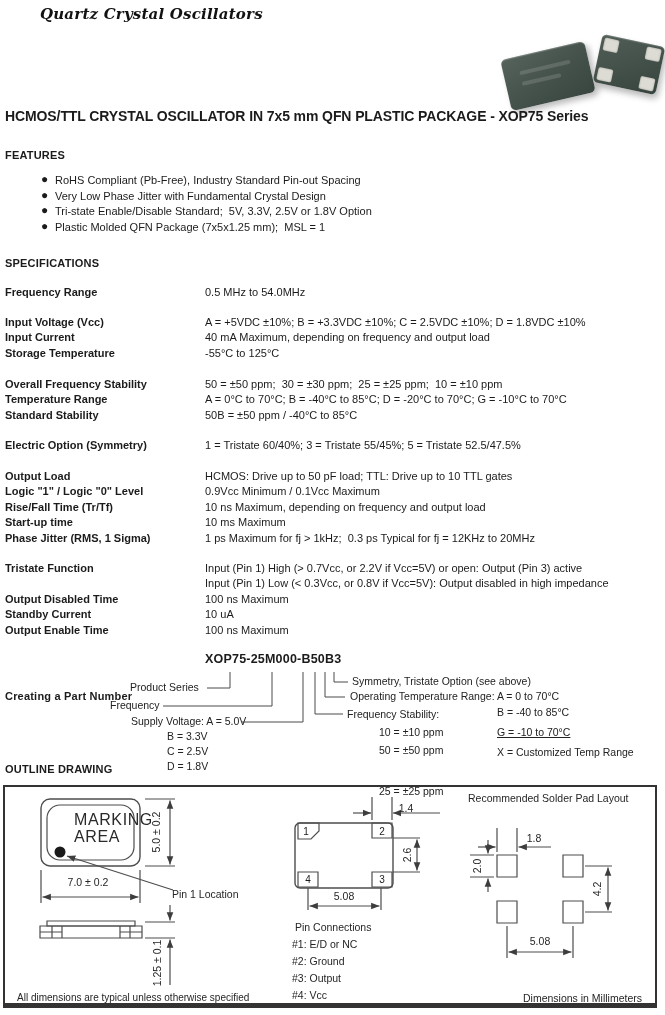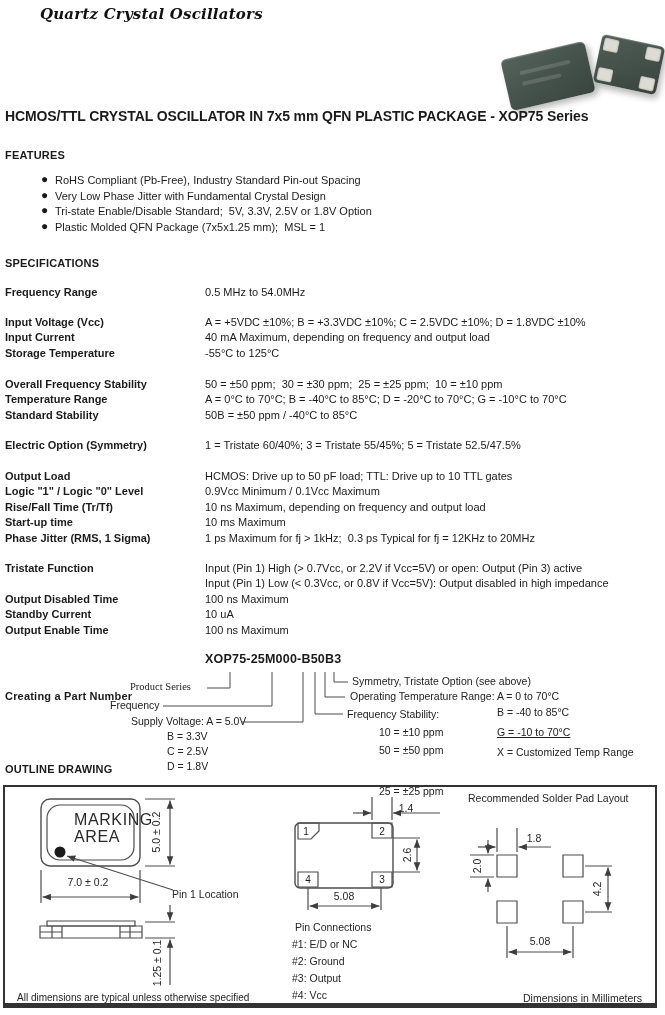--- a/index.html
+++ b/index.html
@@ -183,21 +183,21 @@
     <g stroke="#4a4a4a" stroke-width="1" fill="none">
       <path d="M207,23 H230 V7"></path>
       <path d="M163,41 H272 V7"></path>
       <path d="M242,57 H303 V7"></path>
       <path d="M343,49 H315 V7"></path>
       <path d="M345,32 H325 V7"></path>
       <path d="M348,17 H334 V7"></path>
     </g>
   </svg>
 
-  <div class="abs pn-label" style="left:130px;top:681px;font-family:Liberation Serif, serif;">Product Series</div>
+  <div class="abs pn-label" style="left:130px;top:681px;">Product Series</div>
   <div class="abs pn-label" style="left:110px;top:699px;">Frequency</div>
   <div class="abs pn-label" style="left:131px;top:715px;">Supply Voltage: A = 5.0V</div>
   <div class="abs pn-label" style="left:167px;top:730px;">B = 3.3V</div>
   <div class="abs pn-label" style="left:167px;top:745px;">C = 2.5V</div>
   <div class="abs pn-label" style="left:167px;top:760px;">D = 1.8V</div>
   <div class="abs pn-label" style="left:352px;top:675px;">Symmetry, Tristate Option (see above)</div>
   <div class="abs pn-label" style="left:350px;top:690px;">Operating Temperature Range: A = 0 to 70°C</div>
   <div class="abs pn-label" style="left:347px;top:708px;">Frequency Stability:</div>
   <div class="abs pn-label" style="left:379px;top:726px;">10 = ±10 ppm</div>
   <div class="abs pn-label" style="left:379px;top:744px;">50 = ±50 ppm</div>

